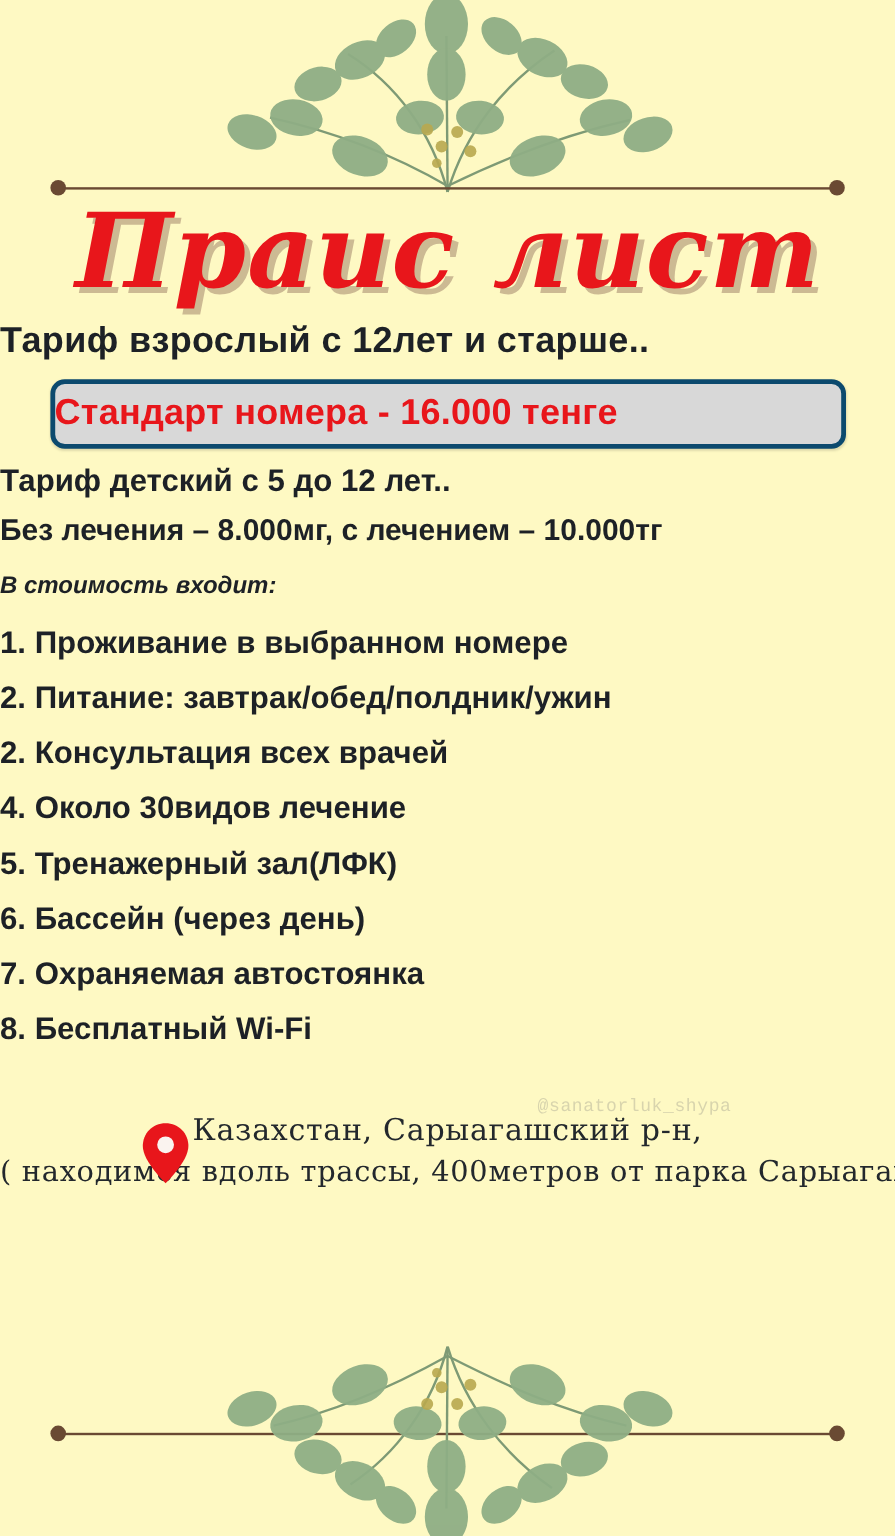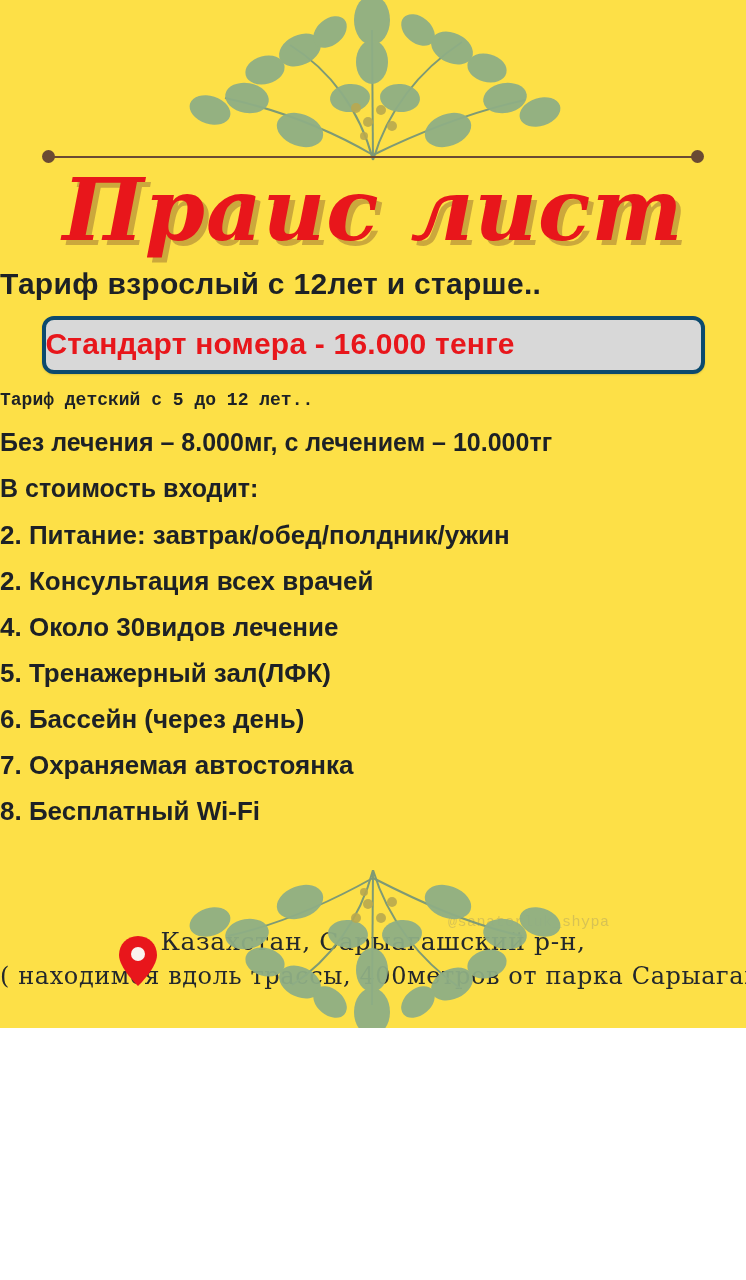--- a/index.html
+++ b/index.html
@@ -9,22 +9,22 @@
   }
   body {
     width: 746px;
     height: 1280px;
     overflow: hidden;
     font-family: "Liberation Sans", sans-serif;
   }
   .poster {
     position: relative;
     width: 746px;
-    height: 1028px;
-    background: #fde047;
+    height: 1280px;
+    background: #fef9c3;
     overflow: hidden;
   }
 
   
   .foliage {
     position: absolute;
     left: 0;
     width: 746px;
     pointer-events: none;
   }
@@ -107,37 +107,37 @@
   .price-line {
     font-size: 30px;
     font-weight: bold;
     line-height: 36px;
     color: #e8161b;
     letter-spacing: 0.2px;
     white-space: nowrap;
   }
 
   .line-h2 {
-    font-size: 18px;
+    font-size: 26px;
     font-weight: bold;
     line-height: 40px;
     margin: 6px 0 2px 0;
-    font-family: Liberation Mono, monospace;
   }
   .line-h3 {
     font-size: 25px;
     font-weight: bold;
     line-height: 40px;
     margin: 2px 0 4px 0;
   }
   .line-h4 {
-    font-size: 25px;
+    font-size: 20px;
     font-weight: bold;
     line-height: 44px;
     margin: 4px 0 2px 0;
+    font-style: italic;
   }
   .item {
     font-size: 26px;
     font-weight: bold;
     line-height: 46px;
     white-space: nowrap;
   }
 
   
   .address {
@@ -232,20 +232,21 @@
     <div class="price-box">
       <div class="price-line">Стандарт номера - 16.000 тенге</div>
     </div>
 
     <div class="line-h2">Тариф детский с 5 до 12 лет..</div>
 
     <div class="line-h3">Без лечения – 8.000мг, с лечением – 10.000тг</div>
 
     <div class="line-h4">В стоимость входит:</div>
 
+    <div class="item">1. Проживание в выбранном номере</div>
     <div class="item">2. Питание: завтрак/обед/полдник/ужин</div>
     <div class="item">2. Консультация всех врачей</div>
     <div class="item">4. Около 30видов лечение</div>
     <div class="item">5. Тренажерный зал(ЛФК)</div>
     <div class="item">6. Бассейн (через день)</div>
     <div class="item">7. Охраняемая автостоянка</div>
     <div class="item">8. Бесплатный Wi-Fi</div>
   </div>
 
   <div class="address">

